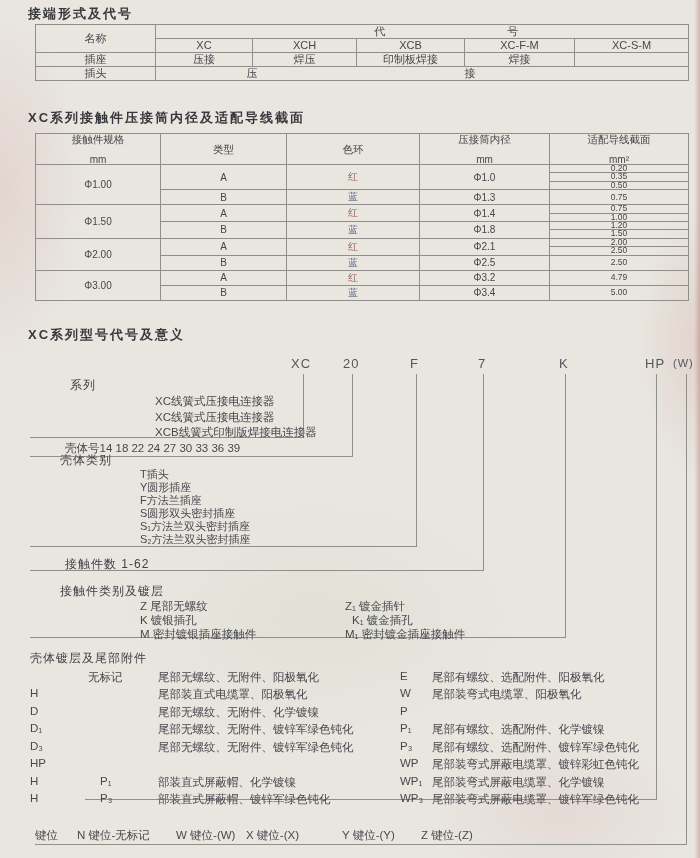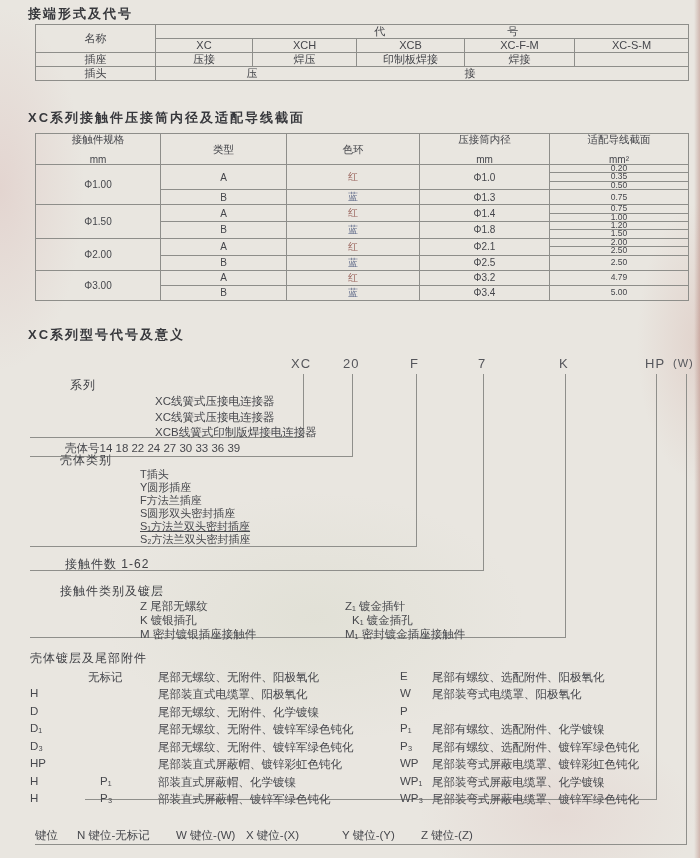--- a/index.html
+++ b/index.html
@@ -222,21 +222,21 @@
   <div class="dtext" style="left:155px;top:394px;">XC线簧式压接电连接器</div>
   <div class="dtext" style="left:155px;top:410px;">XC线簧式压接电连接器</div>
   <div class="dtext" style="left:155px;top:425px;">XCB线簧式印制版焊接电连接器</div>
   <div class="dtext" style="left:65px;top:441px;">壳体号14 18 22 24 27 30 33 36 39</div>
 
   <div class="dlabel" style="left:60px;top:452px;">壳体类别</div>
   <div class="dtext" style="left:140px;top:467px;font-size:11px;">T插头</div>
   <div class="dtext" style="left:140px;top:480px;font-size:11px;">Y圆形插座</div>
   <div class="dtext" style="left:140px;top:493px;font-size:11px;">F方法兰插座</div>
   <div class="dtext" style="left:140px;top:506px;font-size:11px;">S圆形双头密封插座</div>
-  <div class="dtext" style="left:140px;top:519px;font-size:11px;text-decoration:underline;">S₁方法兰双头密封插座</div>
+  <div class="dtext" style="left:140px;top:519px;font-size:11px;">S₁方法兰双头密封插座</div>
   <div class="dtext" style="left:140px;top:532px;font-size:11px;">S₂方法兰双头密封插座</div>
 
   <div class="dlabel" style="left:65px;top:556px;">接触件数 1-62</div>
 
   <div class="dlabel" style="left:60px;top:583px;">接触件类别及镀层</div>
   <div class="dtext" style="left:140px;top:599px;">Z 尾部无螺纹</div>
   <div class="dtext" style="left:345px;top:599px;">Z₁ 镀金插针</div>
   <div class="dtext" style="left:140px;top:613px;">K 镀银插孔</div>
   <div class="dtext" style="left:352px;top:613px;">K₁ 镀金插孔</div>
   <div class="dtext" style="left:140px;top:627px;">M 密封镀银插座接触件</div>
@@ -263,21 +263,20 @@
   <div class="dtext" style="left:158px;top:722px;">尾部无螺纹、无附件、镀锌军绿色钝化</div>
   <div class="dtext" style="left:400px;top:722px;">P₁</div>
   <div class="dtext" style="left:432px;top:722px;">尾部有螺纹、选配附件、化学镀镍</div>
 
   <div class="dtext" style="left:30px;top:740px;">D₃</div>
   <div class="dtext" style="left:158px;top:740px;">尾部无螺纹、无附件、镀锌军绿色钝化</div>
   <div class="dtext" style="left:400px;top:740px;">P₃</div>
   <div class="dtext" style="left:432px;top:740px;">尾部有螺纹、选配附件、镀锌军绿色钝化</div>
 
   <div class="dtext" style="left:30px;top:757px;">HP</div>
-  <div class="dtext" style="left:158px;top:757px;">尾部装直式屏蔽帽、镀锌彩虹色钝化</div>
   <div class="dtext" style="left:400px;top:757px;">WP</div>
   <div class="dtext" style="left:432px;top:757px;">尾部装弯式屏蔽电缆罩、镀锌彩虹色钝化</div>
 
   <div class="dtext" style="left:30px;top:775px;">H</div>
   <div class="dtext" style="left:100px;top:775px;">P₁</div>
   <div class="dtext" style="left:158px;top:775px;">部装直式屏蔽帽、化学镀镍</div>
   <div class="dtext" style="left:400px;top:775px;">WP₁</div>
   <div class="dtext" style="left:432px;top:775px;">尾部装弯式屏蔽电缆罩、化学镀镍</div>
 
   <div class="dtext" style="left:30px;top:792px;">H</div>

